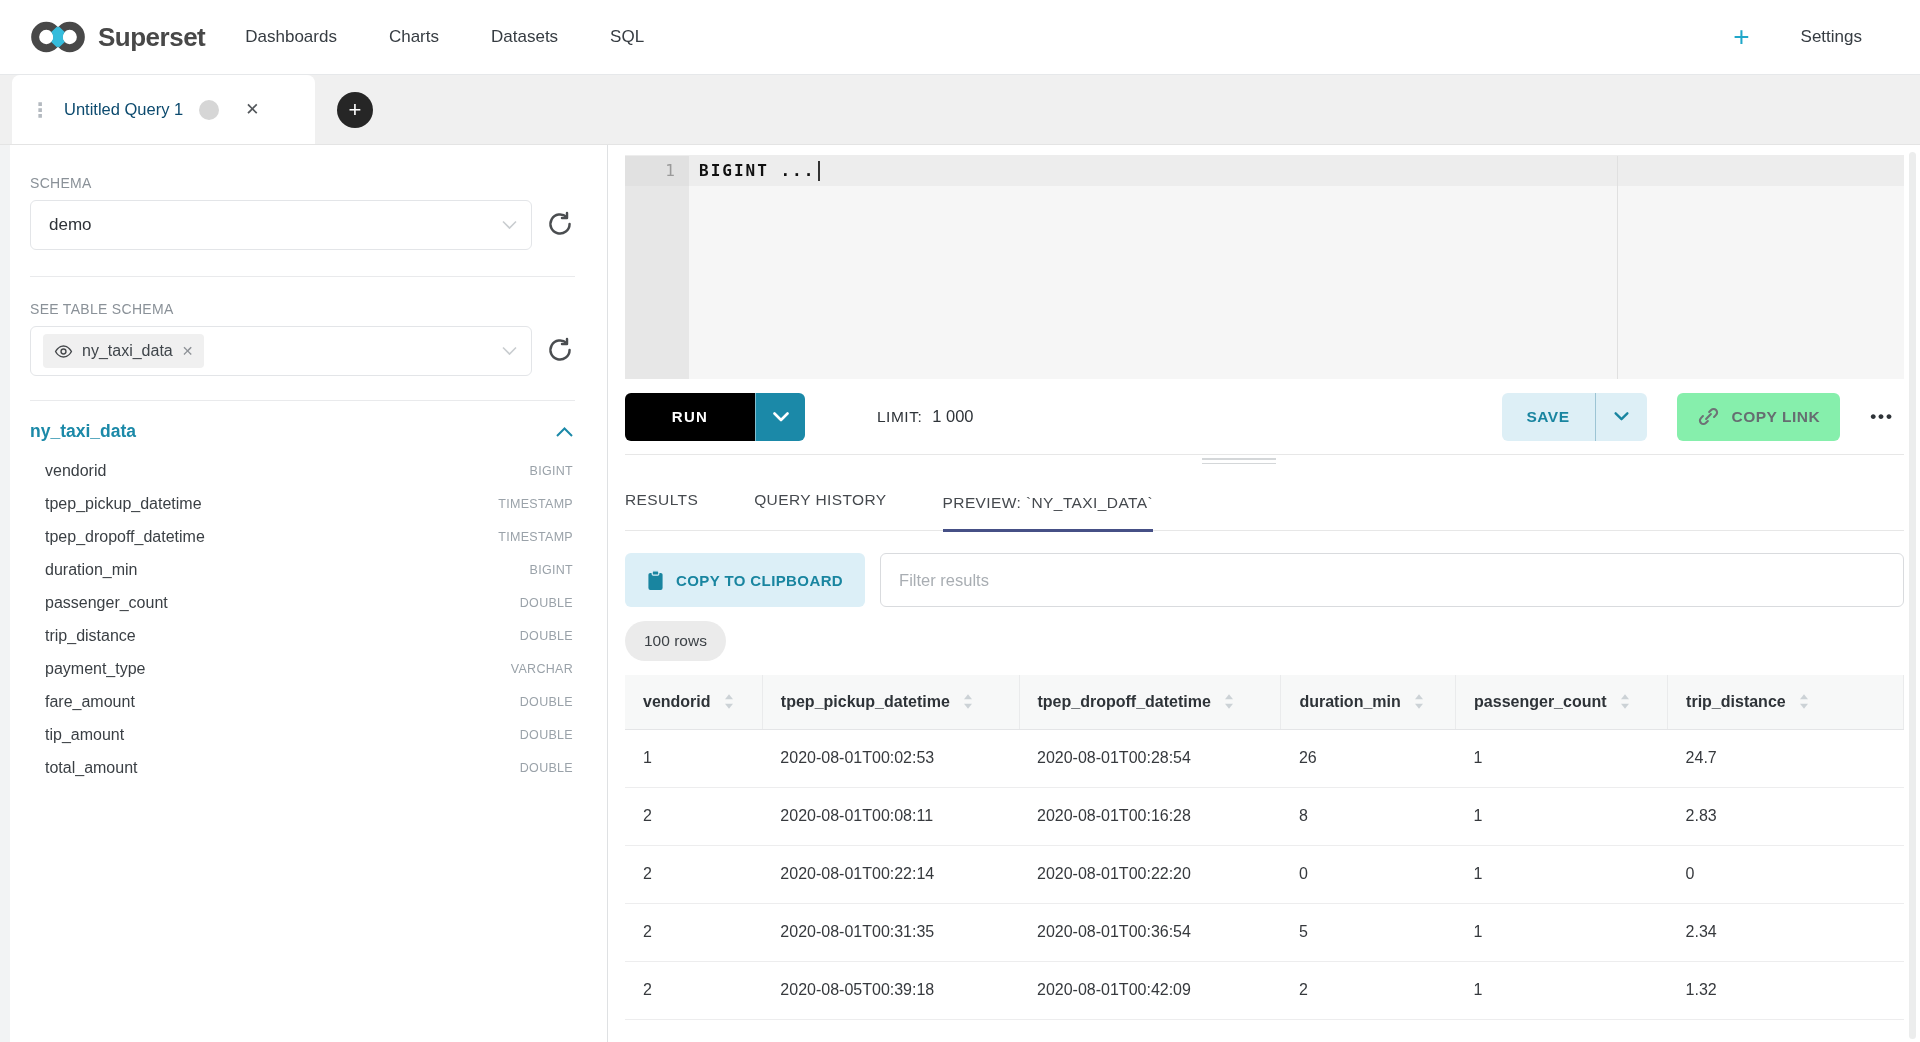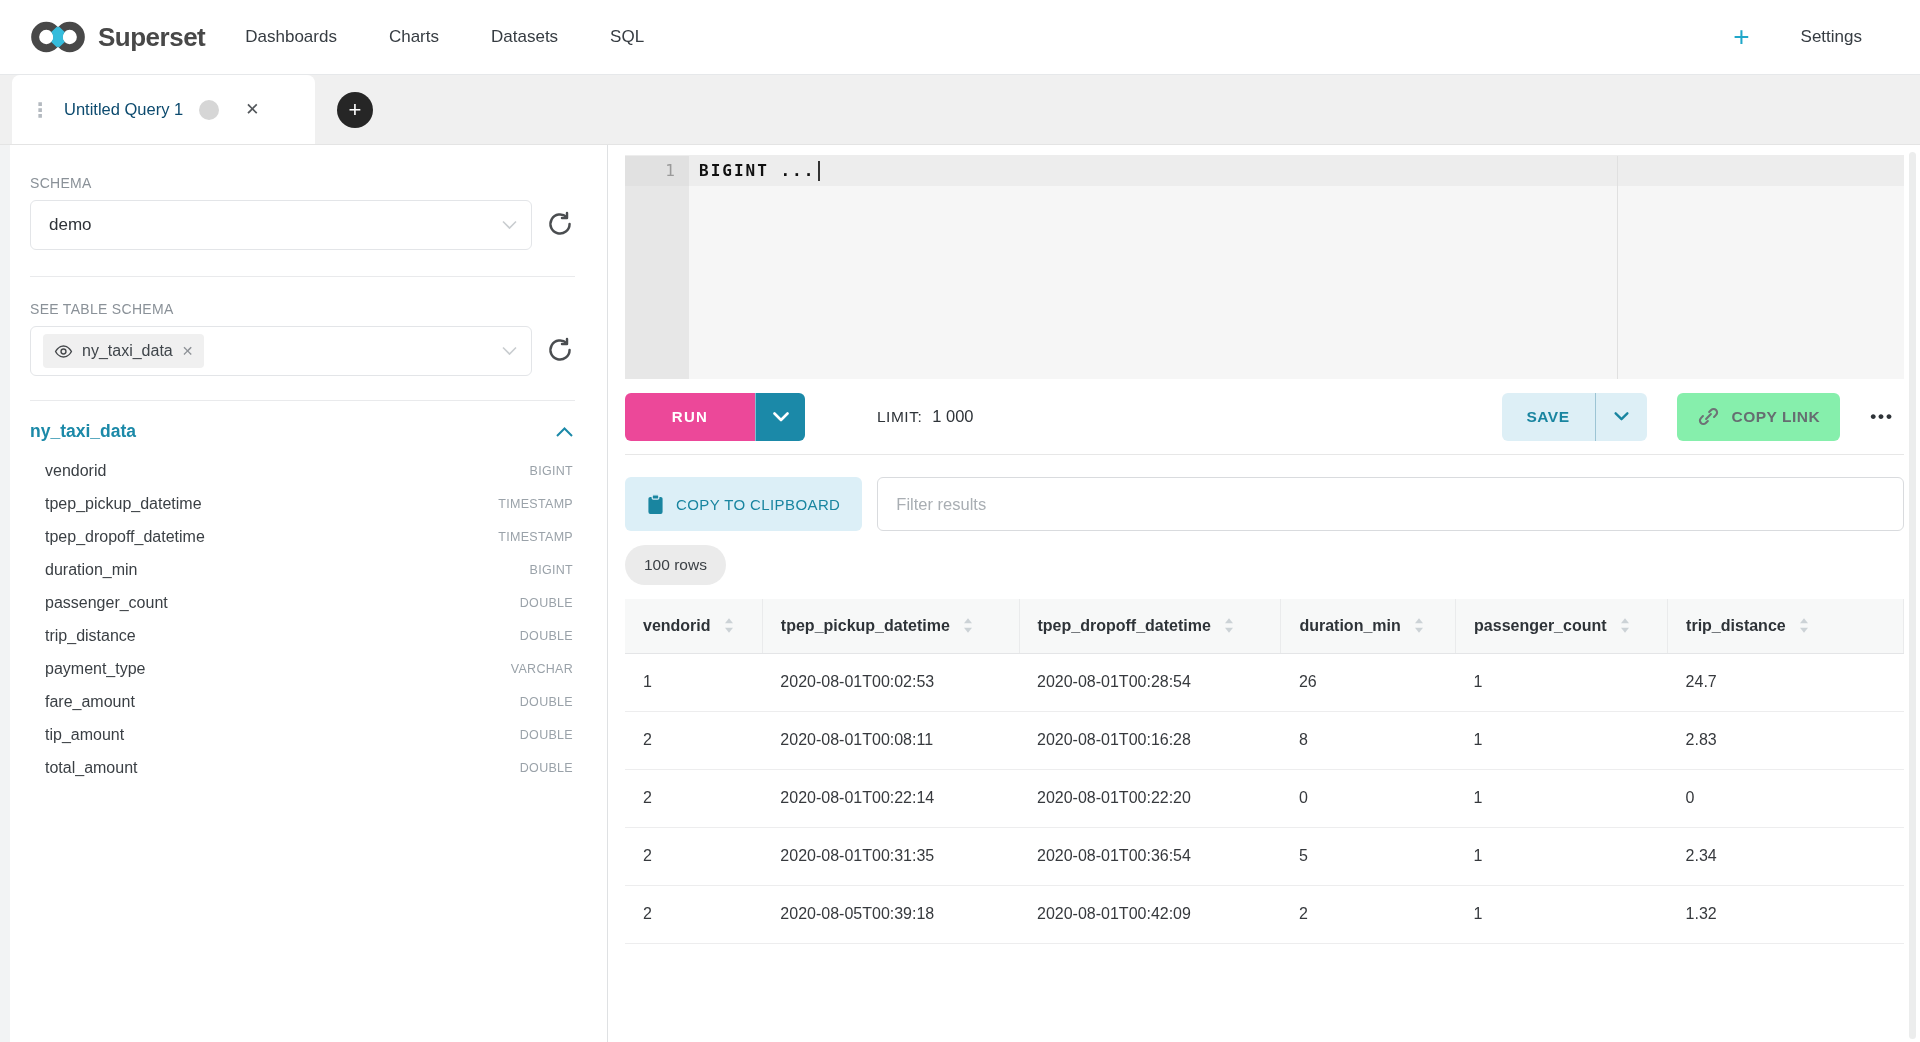--- a/index.html
+++ b/index.html
@@ -67,21 +67,21 @@
   .code-area { flex:1; position:relative; }
   .code-line { height:30px; line-height:30px; background:#ededed; padding-left:10px; white-space:pre;
     font-family:"DejaVu Sans Mono","Liberation Mono",monospace; font-size:16px; font-weight:700;
     color:#111; letter-spacing:2px; display:flex; align-items:center; }
   .cursor { display:inline-block; width:2px; height:20px; background:#333; margin-left:3px; }
   .print-margin { position:absolute; top:0; bottom:0; left:928px; width:1px; background:#e0e0e0; }
 
   
   .toolbar { height:76px; display:flex; align-items:center; border-bottom:1px solid #e7e7e7; padding-right:10px; }
   .run-btn { display:flex; height:48px; border-radius:6px; overflow:hidden; cursor:pointer; flex:none; }
-  .run-main { background:#ec4899; color:#fff; font-size:15px; font-weight:600; letter-spacing:1.3px;
+  .run-main { background:#000000; color:#fff; font-size:15px; font-weight:600; letter-spacing:1.3px;
     width:130px; display:flex; align-items:center; justify-content:center; }
   .run-caret { background:#1b89a8; width:50px; display:flex; align-items:center; justify-content:center;
     border-left:1px solid rgba(255,255,255,0.45); }
   .limit { display:flex; align-items:center; margin-left:72px; gap:10px; }
   .limit-label { font-size:15.5px; color:#2e3338; letter-spacing:0.5px; }
   .limit-value { font-size:16.5px; color:#2e3338; }
   .limit .caret { margin-left:16px; border-top-width:5px; border-left-width:4.5px; border-right-width:4.5px; border-top-color:#7d8288;}
   .save-cluster { margin-left:auto; display:flex; align-items:center; gap:30px; }
   .save-btn { display:flex; height:48px; border-radius:6px; overflow:hidden; background:#ddeff6; cursor:pointer; }
   .save-main { color:#1985a0; font-size:15.5px; font-weight:700; letter-spacing:0.5px; width:93px;
@@ -97,21 +97,21 @@
   .rtab { font-size:15.5px; color:#45494e; letter-spacing:0.4px; padding-bottom:20px; cursor:pointer;
     border-bottom:3px solid transparent; margin-bottom:-2px; white-space:nowrap; }
   .rtab.active { border-bottom-color:#465086; padding-bottom:17px; }
   .drag-handle { position:absolute; top:3px; left:48%; transform:translateX(-50%); width:74px; }
   .drag-handle div { height:1.5px; background:#d4d7d9; margin-bottom:3px; }
 
   
   .controls { margin-top:22px; display:flex; align-items:center; }
   .copyclip-btn { display:flex; align-items:center; gap:12px; height:54px; border-radius:6px;
     background:#dceff7; padding:0 22px; cursor:pointer; flex:none; }
-  .copyclip-label { color:#1985a0; font-size:15px; font-weight:400; letter-spacing:0.4px; }
+  .copyclip-label { color:#1985a0; font-size:15px; font-weight:700; letter-spacing:0.4px; }
   .filter-input { flex:1; margin-left:15px; height:54px; border:1px solid #d9dbde; border-radius:6px;
     padding:0 18px; font-size:16.5px; color:#333; font-family:Liberation Sans, sans-serif; background:#fff; }
   .filter-input::placeholder { color:#a9aeb3; }
 
   .rowcount { margin-top:14px; display:inline-flex; align-items:center; height:40px; padding:0 19px;
     background:#ebebeb; border-radius:20px; font-size:15.5px; color:#3c4146; align-self:flex-start; }
 
   
   .table-wrap { margin-top:14px; overflow:hidden; flex:1; }
   table.results { border-collapse:collapse; table-layout:fixed; }
@@ -316,20 +316,29 @@
             <path d="M9.5 14.5 L14.5 9.5" fill="none" stroke="#6e7276" stroke-width="2.2" stroke-linecap="round"></path>
             <path d="M12.7 7.3l2.1-2.1a3.6 3.6 0 0 1 5.1 5.1l-2.1 2.1" fill="none" stroke="#6e7276" stroke-width="2.2" stroke-linecap="round"></path>
             <path d="M11.3 16.7l-2.1 2.1a3.6 3.6 0 0 1-5.1-5.1l2.1-2.1" fill="none" stroke="#6e7276" stroke-width="2.2" stroke-linecap="round"></path>
           </svg>
           <span class="copylink-label">COPY LINK</span>
         </div>
         <div class="more-btn">•••</div>
       </div>
     </div>
 
+    <div class="rtabs" id="result-tabs">
+      <div class="drag-handle">
+          <div></div>
+          <div></div>
+        </div>
+    <div class="rtab">RESULTS</div>
+        <div class="rtab">QUERY HISTORY</div>
+        <div class="rtab active">PREVIEW: `NY_TAXI_DATA`</div>
+      </div>
 
     <div class="controls">
       <div class="copyclip-btn">
         <svg width="17" height="21" viewBox="0 0 18 22">
           <rect x="1.5" y="3" width="15" height="18" rx="2" fill="#1985a0"></rect>
           <rect x="5.5" y="0.8" width="7" height="4.4" rx="1.2" fill="#1985a0" stroke="#dceff7" stroke-width="1.3"></rect>
         </svg>
         <span class="copyclip-label">COPY TO CLIPBOARD</span>
       </div>
       <input class="filter-input" type="text" placeholder="Filter results" style="">

